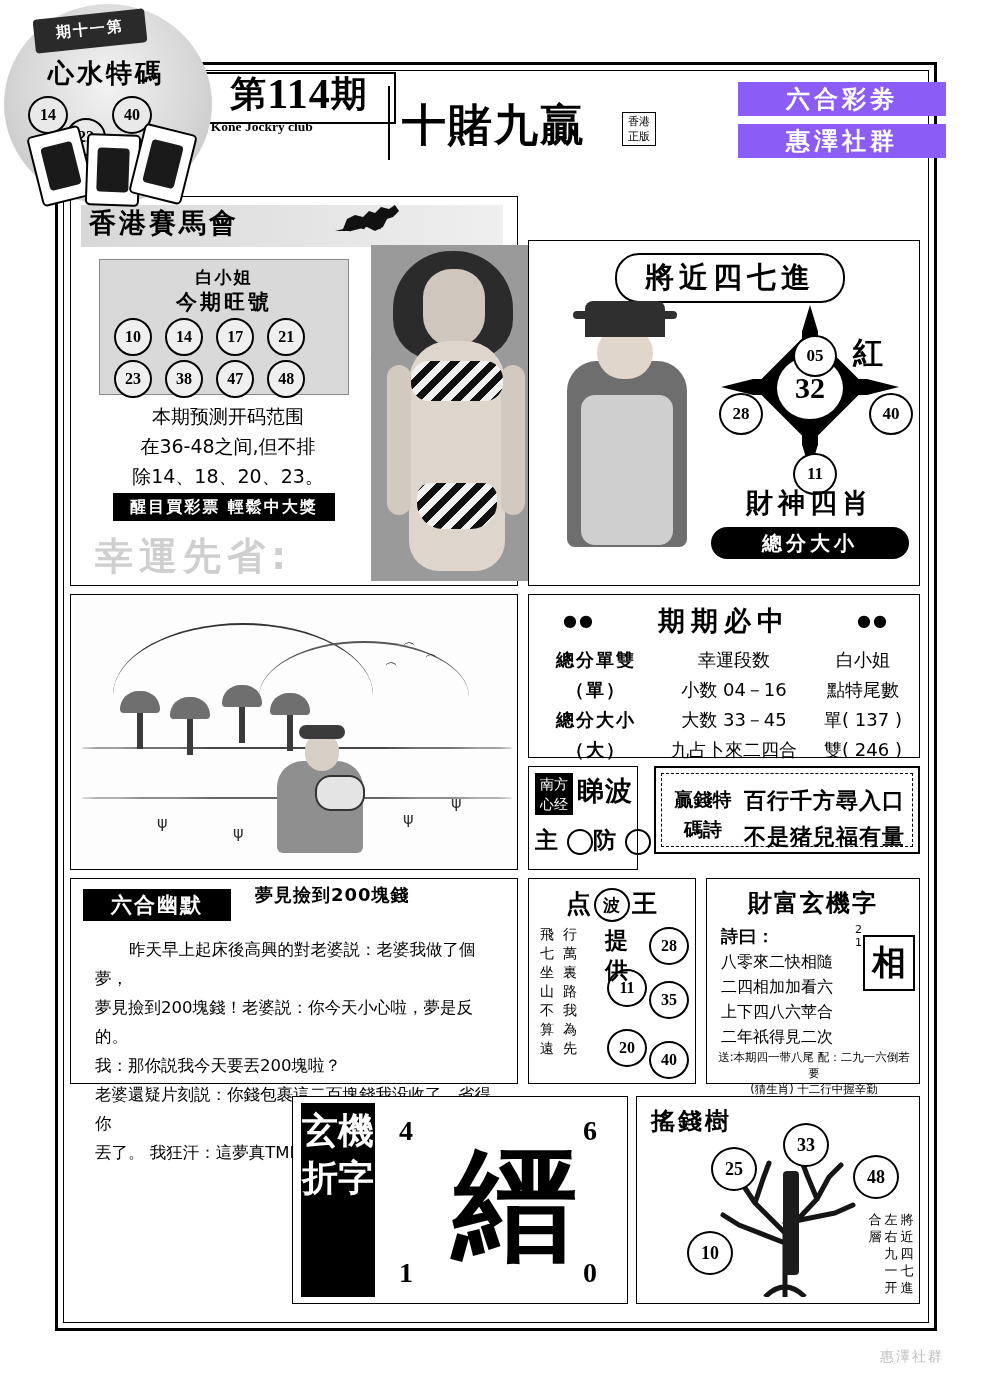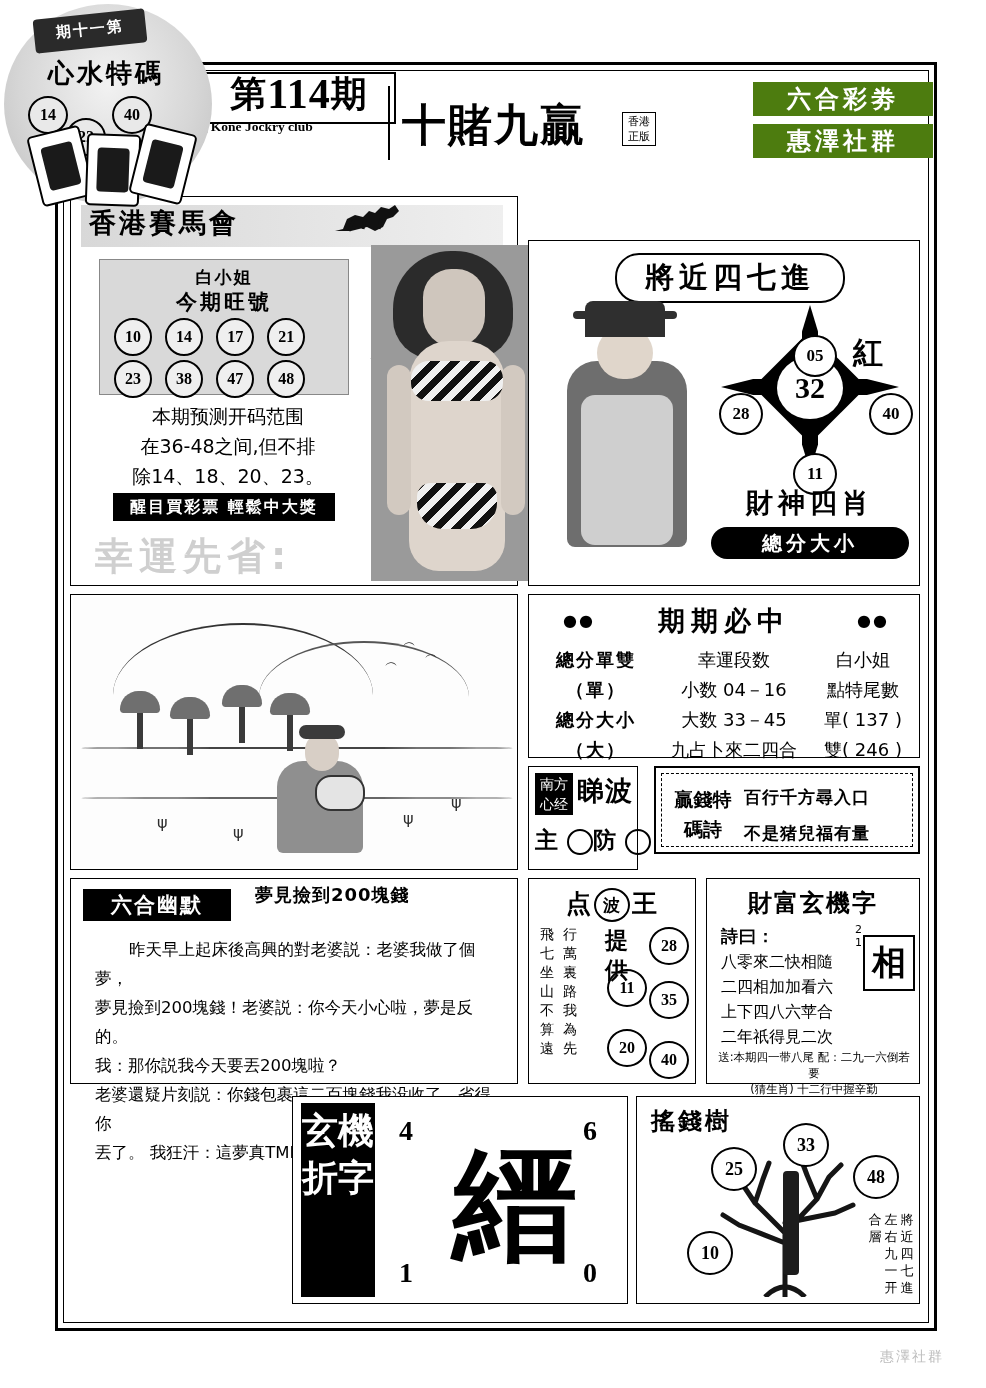--- a/index.html
+++ b/index.html
@@ -16,21 +16,21 @@
   .logo-mark .gc{position:absolute;left:0;top:0;width:100%;height:100%;display:flex;align-items:center;justify-content:center;font-size:17px;font-weight:bold;font-family:"Liberation Serif",serif;letter-spacing:-1px;}
   .logo-cn{position:absolute;left:58px;top:4px;font-size:15px;font-weight:bold;font-family:"DejaVu Sans",sans-serif;letter-spacing:1px;}
   .logo-en{position:absolute;left:58px;top:27px;font-size:13.5px;font-weight:bold;font-family:"Liberation Serif",serif;white-space:nowrap;}
   .hdr-sep{position:absolute;left:322px;top:12px;width:2px;height:74px;background:#000;}
   .issue-box{position:absolute;left:130px;top:-2px;width:196px;height:48px;border:2px solid #000;background:#fff;}
   .issue-txt{position:absolute;left:128px;top:-8px;width:210px;height:56px;display:flex;align-items:center;justify-content:center;font-family:"Liberation Serif",serif;font-weight:bold;font-size:36px;letter-spacing:1px;}
   .issue-txt .num{font-size:42px;text-align:center;}
   .title-main{position:absolute;left:336px;top:22px;font-family:"DejaVu Sans",sans-serif;font-weight:bold;font-size:44px;letter-spacing:2px;}
   .title-stamp{position:absolute;left:556px;top:38px;width:34px;height:34px;border:1.5px solid #000;font-size:11px;line-height:15px;text-align:center;padding:1px 0 0 0;box-sizing:border-box;}
   .hdr-right{position:absolute;left:672px;top:8px;width:180px;height:80px;}
-  .hdr-right .r1,.hdr-right .r2{position:absolute;left:15px;width:180px;height:34px;background:#4d7c0f;color:#fff;display:flex;align-items:center;justify-content:center;font-size:24px;font-weight:bold;letter-spacing:4px;font-family:"DejaVu Sans",sans-serif;}
+  .hdr-right .r1,.hdr-right .r2{position:absolute;left:0;width:208px;height:34px;background:#8b5cf6;color:#fff;display:flex;align-items:center;justify-content:center;font-size:24px;font-weight:bold;letter-spacing:4px;font-family:"DejaVu Sans",sans-serif;}
   .hdr-right .r1{top:0;}
   .hdr-right .r2{top:42px;}
 
   
   .panel{position:absolute;border:1.5px solid #000;background:#fff;box-sizing:border-box;}
 
   
   .p-lady{left:70px;top:196px;width:448px;height:390px;}
   .lady-band{position:absolute;left:10px;top:8px;width:422px;height:42px;background:linear-gradient(to right,#d8d8d8,#efefef);}
   .lady-band-title{position:absolute;left:18px;top:8px;font-size:27px;font-weight:bold;letter-spacing:3px;font-family:"DejaVu Sans",sans-serif;}
@@ -108,21 +108,21 @@
   .p-south{left:528px;top:766px;width:110px;height:104px;}
   .south-tag{position:absolute;left:6px;top:6px;width:38px;height:42px;background:#000;color:#fff;font-size:14px;line-height:20px;text-align:center;padding-top:1px;box-sizing:border-box;}
   .south-big{position:absolute;left:48px;top:6px;font-size:27px;font-weight:bold;letter-spacing:1px;}
   .south-b2{position:absolute;left:6px;top:58px;font-size:23px;font-weight:bold;}
   .south-o1{position:absolute;left:38px;top:62px;width:22px;height:22px;border:2px solid #000;border-radius:50%;}
   .south-b3{position:absolute;left:64px;top:58px;font-size:23px;font-weight:bold;}
   .south-o2{position:absolute;left:96px;top:62px;width:22px;height:22px;border:2px solid #000;border-radius:50%;}
   .p-poem{left:654px;top:766px;width:266px;height:88px;border:2px solid #000;}
   .poem-inner{position:absolute;left:5px;top:5px;right:5px;bottom:5px;border:1px dashed #000;}
   .poem-tag{position:absolute;left:14px;top:16px;width:66px;font-size:19px;line-height:30px;font-weight:bold;text-align:center;}
-  .poem-line{position:absolute;left:88px;width:170px;font-size:17px;font-weight:bold;letter-spacing:1px;}
+  .poem-line{position:absolute;left:88px;width:170px;font-size:22px;font-weight:bold;letter-spacing:1px;}
   .poem-l1{top:18px;}
   .poem-l2{top:54px;}
 
   
   .p-humor{left:70px;top:878px;width:448px;height:206px;}
   .humor-tag{position:absolute;left:12px;top:10px;width:148px;height:32px;background:#000;color:#fff;display:flex;align-items:center;justify-content:center;font-size:21px;font-weight:bold;letter-spacing:2px;}
   .humor-title{position:absolute;left:184px;top:4px;font-size:18px;font-weight:bold;letter-spacing:1px;}
   .humor-body{position:absolute;left:24px;top:56px;width:408px;font-size:16.5px;line-height:29px;font-family:"DejaVu Sans",sans-serif;}
   .humor-body p{margin:0;}
   .hb-i{text-indent:34px;}

